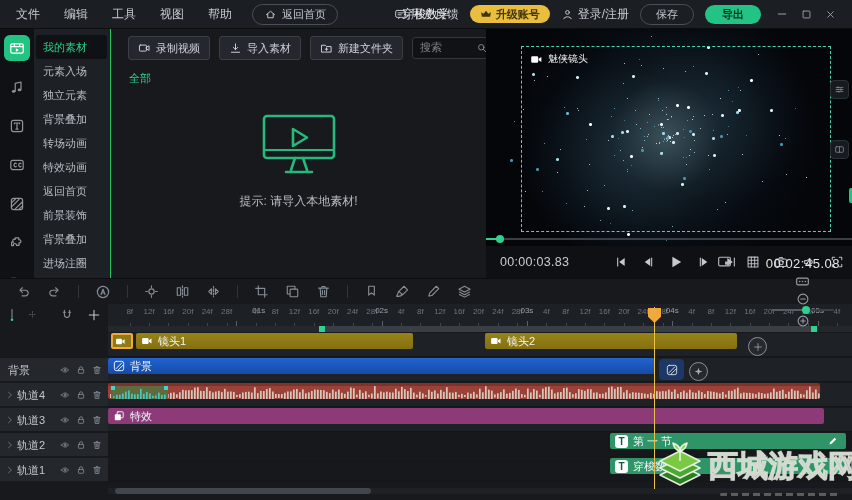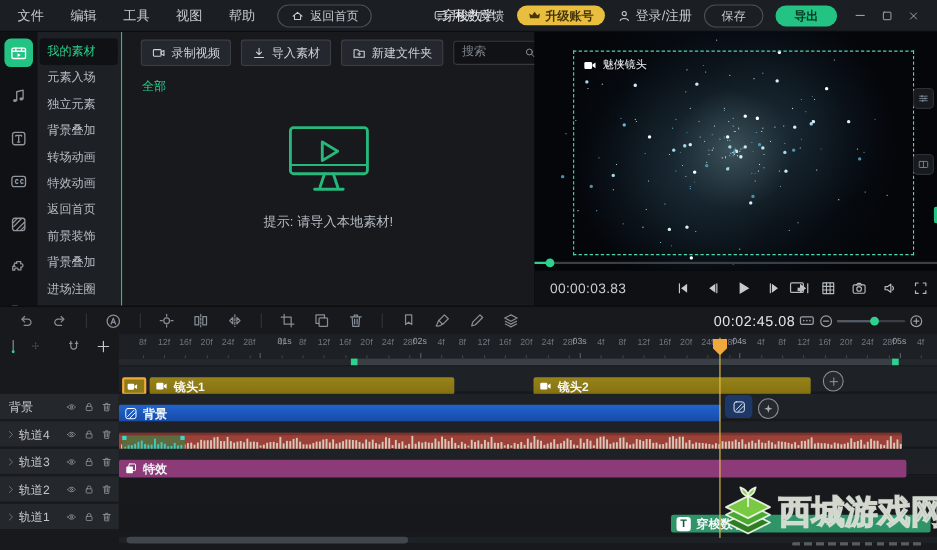--- a/index.html
+++ b/index.html
@@ -74,21 +74,21 @@
   .transport{position:absolute;left:0;right:0;top:218px;height:32px;background:#0e1013;}
   .ptime{position:absolute;left:14px;top:9px;font-size:12.5px;color:#c9cdd3;letter-spacing:.3px;}
   .tcluster{position:absolute;left:128px;top:8px;display:flex;gap:13px;align-items:center;color:#c6cad0;}
   .rcluster{position:absolute;right:8px;top:8px;display:flex;gap:14px;align-items:center;color:#b4bac2;}
 
   
   .tlbar{position:absolute;top:278px;left:0;right:0;height:25px;background:#17191c;border-top:1px solid #0b0d0f;
          display:flex;align-items:center;color:#868d96;z-index:20;}
   .tlbar .tbi{margin-left:16px;}
   .tlbar .sep{width:1px;height:13px;background:#31353b;margin-left:16px;}
-  .tlright{margin-left:auto;display:flex;align-items:center;gap:3px;margin-right:12px;color:#9aa0a8;}
+  .tlright{margin-left:auto;display:flex;align-items:center;gap:3px;margin-right:12px;color:#9aa0a8;flex-direction:column;}
   .tcode{font-size:13px;color:#e2e5e9;letter-spacing:.5px;}
   .zslider{width:62px;height:2px;background:#3a3e45;position:relative;border-radius:1px;}
   .zfill{position:absolute;left:0;top:0;height:2px;width:33px;background:#565b63;}
   .zhandle{position:absolute;left:30px;top:-3px;width:8px;height:8px;border-radius:50%;background:#2ed28e;}
 
   
   .timeline{position:absolute;top:303px;left:0;right:0;height:197px;background:#17191c;}
   .ruler{position:absolute;top:0;left:0;right:0;height:23px;background:#1d2025;overflow:hidden;}
   .tk{position:absolute;top:4px;transform:translateX(-50%);font-size:8px;color:#6e747d;white-space:nowrap;}
   .tk.sec{color:#9aa1aa;top:3px;}
@@ -105,22 +105,22 @@
   .row1{top:0}.row2{top:25px}.row3{top:50px}.row4{top:75px}.row5{top:100px}.row6{top:125px}
   .hdr{position:absolute;left:0;top:0;width:108px;height:24px;background:#24272c;display:flex;align-items:center;
        box-shadow:inset 0 -1px 0 #17191c;}
   .hchev{color:#7c828b;margin-left:5px;}
   .hname{font-size:11px;color:#c3c7cd;margin-left:8px;white-space:nowrap;}
   .hdr .hchev + .hname{margin-left:2px;}
   .hicons{margin-left:auto;margin-right:6px;display:flex;gap:6px;color:#8f959d;}
   .lane{position:absolute;left:108px;right:0;top:0;height:24px;background:#1e2126;box-shadow:inset 0 -1px 0 #141619;}
   .row5 .lane,.row6 .lane{background:#16181c;}
 
-  .clip{position:absolute;top:10px;height:16px;border-radius:2px;display:flex;align-items:center;
-        box-sizing:border-box;overflow:hidden;font-weight:bold;}
+  .clip{position:absolute;top:0;height:16px;border-radius:2px;display:flex;align-items:center;
+        box-sizing:border-box;overflow:hidden;}
   .clab{font-size:11px;color:#f3f5f7;margin-left:5px;white-space:nowrap;}
   .c-sel1{left:3px;width:22px;background:var(--olive,#8e7b15);border:2px solid var(--playhead,#f2a93c);}
   .c-j1{left:28px;width:277px;background:linear-gradient(#97831a,#84710f);}
   .c-j2{left:377px;width:252px;background:linear-gradient(#97831a,#84710f);}
   .c-bg{left:0;width:547px;background:linear-gradient(#2164cf,#164aa6);}
   .c-audio{left:0;width:712px;background:var(--red,#9c4137);border-top:3px solid #7c332b;}
   .c-fx{left:0;width:716px;background:var(--purple,#8c3a78);}
   .c-text{left:502px;width:236px;background:var(--green,#2f9468);}
   .addcirc{position:absolute;top:4px;width:17px;height:17px;border:1px solid #8b9199;border-radius:50%;
            color:#aab0b8;display:flex;align-items:center;justify-content:center;background:rgba(255,255,255,.04);}
@@ -1106,20 +1106,31 @@
             <i class="ic">
               <svg viewBox="0 0 16 16" width="10" height="10" fill="none" stroke="currentColor" stroke-width="1.2" stroke-linecap="round" stroke-linejoin="round">
                 <path d="M2.8 4.4h10.4M6.4 4.4V2.6h3.2v1.8M4.4 4.4l.7 9.2h5.8l.7-9.2M6.8 6.6v4.6M9.2 6.6v4.6"></path>
               </svg>
             </i>
           </span>
       </div>
     </div>
 
     <div class="row row5">
+      <div class="lane">
+        <div class="clip c-text">
+          <span class="ticon"></span>
+          <span class="clab">第 一 节</span>
+          <i class="ic editpen">
+              <svg viewBox="0 0 16 16" width="12" height="12" fill="none" stroke="currentColor" stroke-width="1.2" stroke-linecap="round" stroke-linejoin="round">
+                <path fill="currentColor" stroke="none" d="m3.4 12.6.8-2.9 6-6 2.1 2.1-6 6z"></path>
+              </svg>
+            </i>
+        </div>
+      </div>
       <div class="hdr">
         <i class="ic hchev">
             <svg viewBox="0 0 16 16" width="10" height="10" fill="none" stroke="currentColor" stroke-width="1.2" stroke-linecap="round" stroke-linejoin="round">
               <path d="m5.6 3.6 4.6 4.4-4.6 4.4"></path>
             </svg>
           </i>
         <span class="hname">轨道2</span>
         <span class="hicons trkicons">
             <i class="ic">
               <svg viewBox="0 0 16 16" width="10" height="10" fill="none" stroke="currentColor" stroke-width="1.2" stroke-linecap="round" stroke-linejoin="round">

